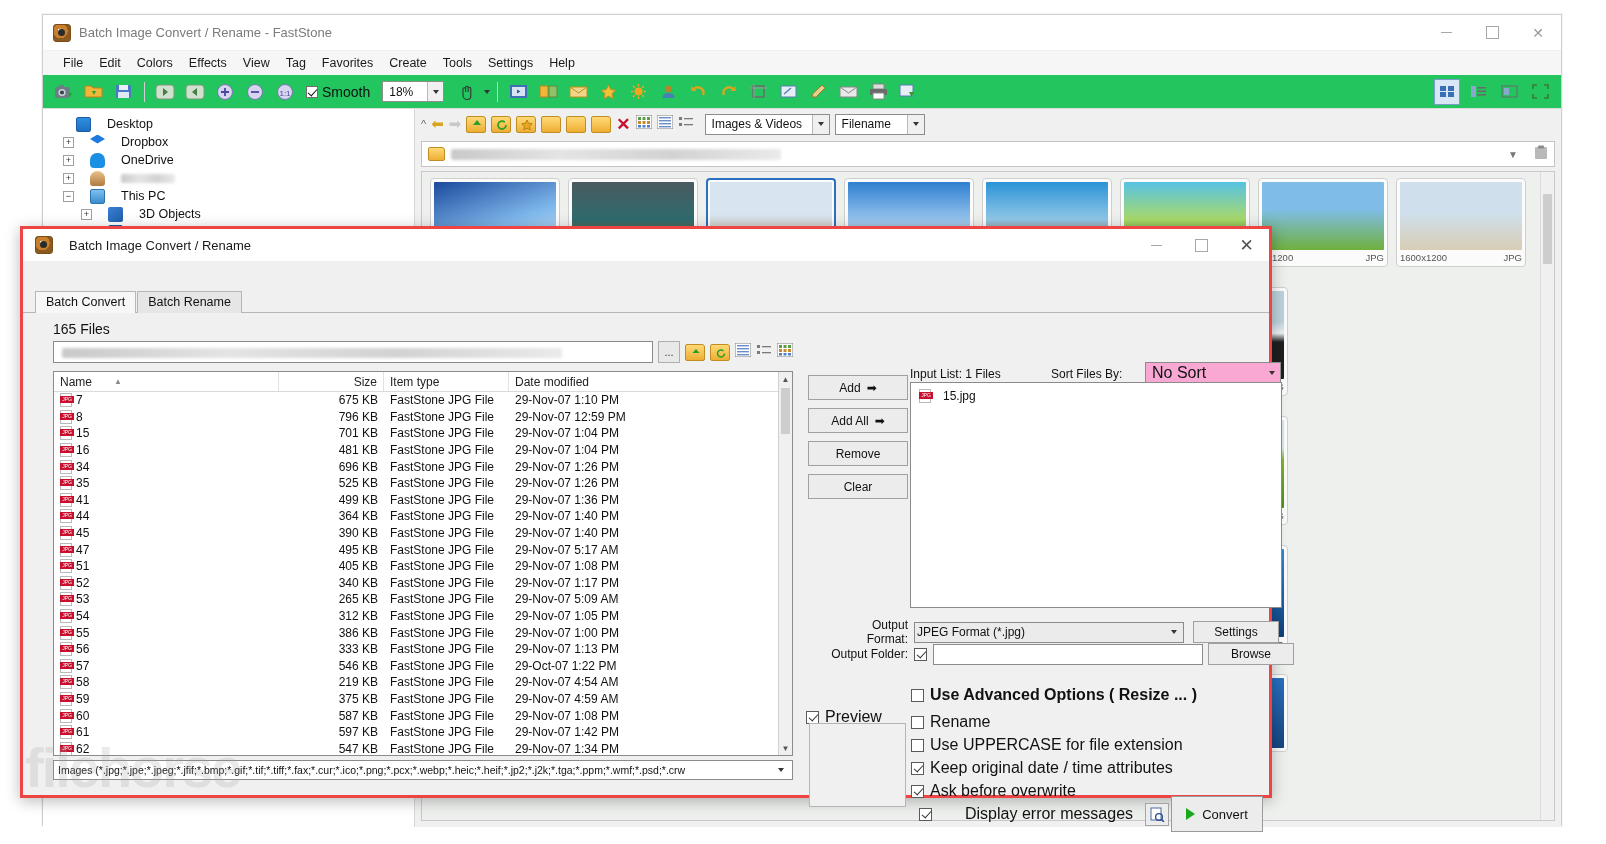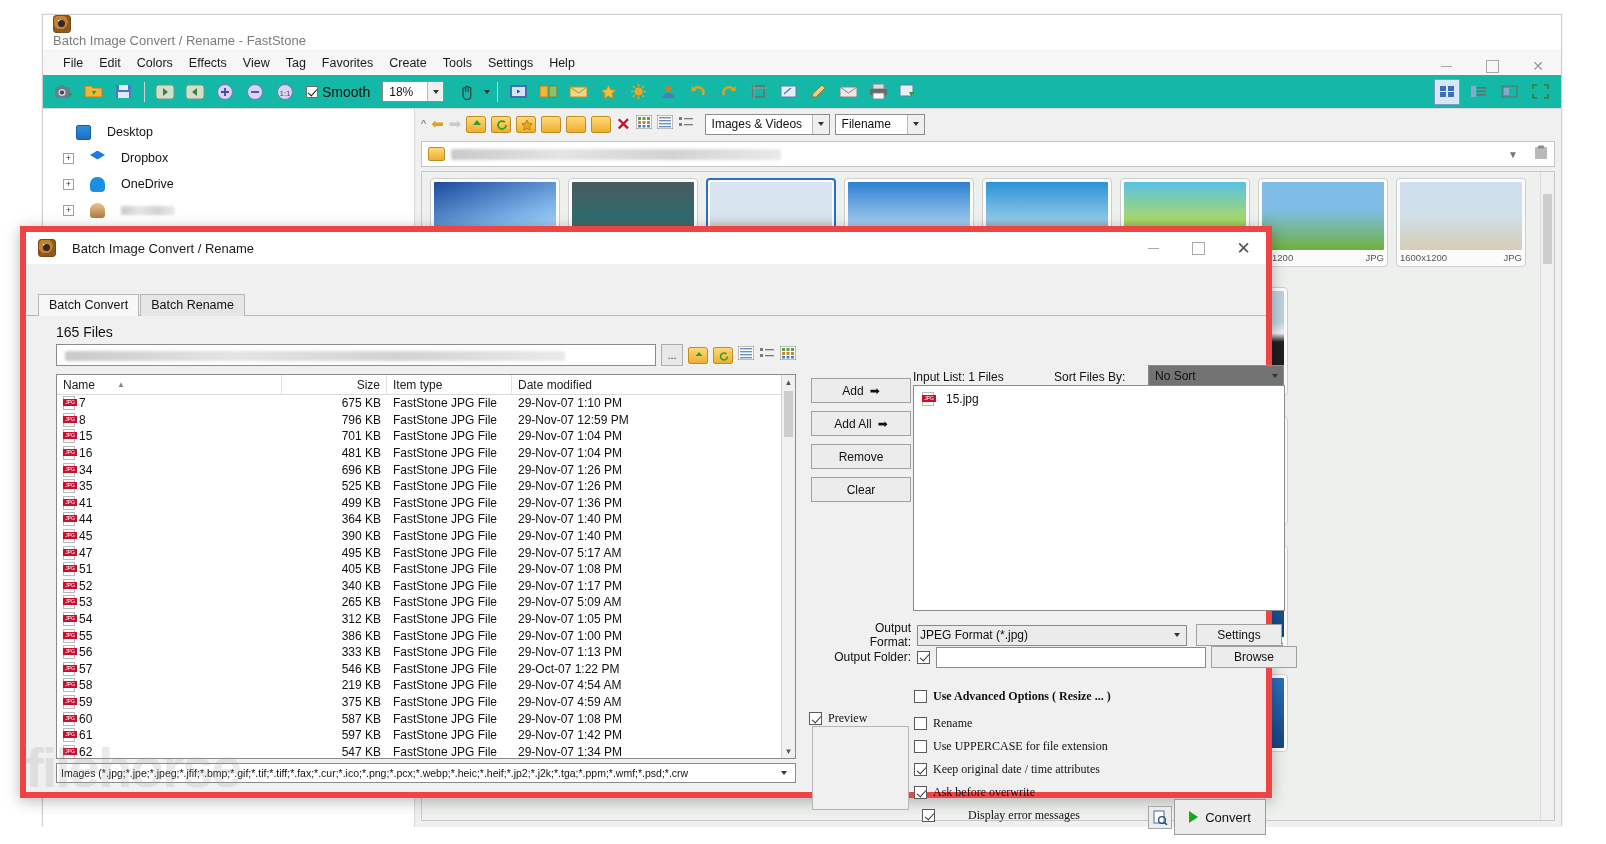--- a/index.html
+++ b/index.html
@@ -12,22 +12,22 @@
   }
   .root { position: relative; width: 1606px; height: 844px; background:#ffffff; }
 
   
   .fs-window {
     position: absolute; left: 42px; top: 14px; width: 1520px; height: 812px;
     background: #f0f0f0; border: 1px solid #cfcfcf;
     box-shadow: 0 0 0 1px rgba(0,0,0,0.04);
   }
   .fs-titlebar {
-    height: 36px; background: #ffffff; display: flex; 
-    padding-left: 10px; border-bottom: 1px solid #f0f0f0; flex-direction: column;
+    height: 36px; background: #ffffff; display: flex; align-items: center;
+    padding-left: 10px; border-bottom: 1px solid #f0f0f0;
   }
   .fs-app-icon {
     width: 18px; height: 18px; border-radius: 3px;
     background: radial-gradient(circle at 40% 38%, #fdf6dc 0 18%, #c9802c 19% 52%, #8b5a20 53% 100%);
     border: 1px solid #7a4d18; margin-right: 8px; position: relative; flex: none;
   }
   .fs-app-icon::after {
     content:""; position:absolute; left:4px; top:4px; width:7px; height:7px;
     border-radius:50%; background:#2b2b2b;
   }
@@ -38,21 +38,21 @@
     color: #9a9a9a; font-size: 14px;
   }
   .wc-min::before { content:""; display:block; width:11px; height:1px; background:#a8a8a8; }
   .wc-max::before { content:""; display:block; width:11px; height:11px; border:1px solid #a8a8a8; }
   .wc-close { font-size: 17px; color:#a0a0a0; font-family:"Liberation Sans",sans-serif; }
 
   .fs-menubar { height: 24px; display: flex; align-items: center; padding-left: 12px; background:#f6f6f6; }
   .fs-menubar .mi { font-size: 12.5px; color: #1a1a1a; padding: 2px 8px; }
 
   .fs-toolbar {
-    height: 34px; background: #14b8a6; display:flex; align-items:center; padding: 0 8px;
+    height: 34px; background: #22c55e; display:flex; align-items:center; padding: 0 8px;
     border-bottom: 1px solid #dcdcdc; gap: 4px;
   }
   .tbtn { width: 26px; height: 26px; display:flex; align-items:center; justify-content:center; position:relative; }
   .tsep { width:1px; height:20px; background:#d0d0d0; margin:0 3px; }
   .smooth-wrap { display:flex; align-items:center; gap:4px; font-size:14px; color:#111; margin-left:4px; }
   .cb { width:12px; height:12px; border:1px solid #707070; background:#fff; position:relative; flex:none; }
   .cb.on::after {
     content:""; position:absolute; left:3px; top:0px; width:4px; height:8px;
     border:solid #111; border-width:0 1.6px 1.6px 0; transform: rotate(42deg);
   }
@@ -63,21 +63,21 @@
   .zoom-combo .arrowbox {
     position:absolute; right:0; top:0; bottom:0; width:16px; background:#f0f0f0;
     border-left:1px solid #b9b9b9; display:flex; align-items:center; justify-content:center;
   }
   .caret-dn { width:0;height:0;border-left:3.5px solid transparent;border-right:3.5px solid transparent;border-top:4px solid #333; }
 
   
   .fs-body { display:flex; height: calc(812px - 36px - 24px - 34px); }
   .fs-left { width: 372px; background:#fff; border-right:1px solid #d8d8d8; position:relative; }
   .tree { padding: 6px 0 0 6px; font-size: 12.5px; color:#111; }
-  .tnode { display:flex; align-items:center; height:18px; gap:16px; position:relative;margin-top:8px; }
+  .tnode { display:flex; align-items:center; height:18px; gap:16px; position:relative; }
   .tnode .exp {
     width:11px;height:11px;border:1px solid #a0a0a0;background:#fff;flex:none;
     display:flex;align-items:center;justify-content:center;font-size:9px;line-height:9px;color:#333;
   }
   .tnode .spacer { width:11px; flex:none; }
   .ico { width:15px;height:15px;flex:none;display:inline-block;border-radius:2px; }
   .ico-desktop { background:linear-gradient(#2f8fe0,#1d6fc0); border:1px solid #1a5fa8; }
   .ico-dropbox { background:#1e7ae0; clip-path: polygon(50% 0,100% 30%,50% 60%,0 30%); border-radius:0; }
   .ico-onedrive { background:#1a8fe3; border-radius:7px 7px 4px 4px; }
   .ico-user { background:linear-gradient(#e8c28d,#b07a3e); border-radius:50% 50% 3px 3px; }
@@ -106,21 +106,21 @@
   .thumb .img { width:100%; height:68px; border-radius:1px; }
   .thumb .meta { display:flex; justify-content:space-between; font-size:9.5px; color:#555; padding-top:2px; }
   .thumb-label { text-align:center; font-size:11.5px; color:#111; padding:3px 0 5px 0; }
 
   .fs-scroll-v { position:absolute; right:0; top:0; bottom:0; width:14px; background:#f0f0f0; border-left:1px solid #dcdcdc; }
   .fs-scroll-thumb { position:absolute; left:2px; right:2px; top:22px; height:70px; background:#cdcdcd; border-radius:1px; }
 
   
   .dlg {
     position:absolute; left:20px; top:226px; width:1252px; height:572px;
-    background:#f0f0f0; border:6px solid #ef4444; box-shadow:0 3px 14px rgba(0,0,0,0.28);
+    background:#f0f0f0; border:3px solid #ef4444; box-shadow:0 3px 14px rgba(0,0,0,0.28);
   }
   .dlg-title { height:32px; background:#ffffff; display:flex; align-items:center; padding-left:12px; }
   .dlg-title .t { font-size:13px; color:#1a1a1a; margin-left:8px; }
   .dlg-wc { margin-left:auto; display:flex; }
   .dlg-wc > div { width:45px; height:32px; display:flex;align-items:center;justify-content:center;color:#555;}
 
   .tabs { display:flex; align-items:flex-end; height:24px; padding-left:12px; gap:1px;
           border-bottom:1px solid #b7b7b7; background:#f0f0f0;margin-top:28px; }
   .tab { font-size:12.5px; padding:3px 10px 4px 10px; border:1px solid #b7b7b7; border-bottom:none;
          background:#e6e6e6; color:#111; position:relative; top:1px; }
@@ -154,32 +154,32 @@
                border:1px solid #8b8b8b; background:#fff; display:flex; align-items:center; padding:0 4px; font-size:10.5px; color:#111; }
   .filterbar .arrowbox { margin-left:auto; width:15px; display:flex; align-items:center; justify-content:center; }
 
   .midcol { position:absolute; left:785px; top:62px; width:100px; }
   .mbtn { width:100px; height:25px; margin-bottom:8px; border:1px solid #a0a0a0; background:#ececec;
           font-size:12px; color:#111; display:flex; align-items:center; justify-content:center; gap:6px; }
 
   .rt-label { position:absolute; font-size:12px; color:#111; }
   .il-item { display:flex; align-items:center; gap:8px; padding:6px 0 0 8px; font-size:12px; color:#111; }
   .sortsel { position:absolute; left:1122px; top:312px; width:136px; height:21px; border:1px solid #8b8b8b;
-             background:#737373; font-size:12px; color:#111; display:flex; align-items:center; padding-left:6px; position:absolute; }
+             background:#f9a8d4; font-size:16px; color:#111; display:flex; align-items:center; padding-left:6px; position:absolute; }
   .sortsel .arrowbox { position:absolute; right:0; top:0; bottom:0; width:17px; display:flex; align-items:center; justify-content:center; }
 
   .outrow { position:absolute; display:flex; align-items:center; }
   .fmt-sel { width:270px; height:21px; border:1px solid #8b8b8b; background:#ebebeb; font-size:12px;
              color:#111; display:flex; align-items:center; padding-left:2px; position:relative; }
   .fmt-sel .arrowbox { position:absolute; right:0; top:0; bottom:0; width:18px; display:flex;align-items:center;justify-content:center; }
   .side-btn { width:86px; height:22px; border:1px solid #a0a0a0; background:#ececec; font-size:12px;
               color:#111; display:flex; align-items:center; justify-content:center; }
   .out-input { width:270px; height:21px; border:1px solid #8b8b8b; background:#fff; }
 
-  .optrow { position:absolute; display:flex; align-items:center; gap:6px; font-size:12px; color:#111;font-family:Liberation Serif, serif; }
+  .optrow { position:absolute; display:flex; align-items:center; gap:6px; font-size:16px; color:#111; }
   .cbw { width:13px;height:13px;border:1px solid #5a5a5a;background:#fff;position:relative;flex:none; }
   .cbw.on::after { content:""; position:absolute; left:3.5px; top:0.5px; width:4px; height:8px;
                    border:solid #333; border-width:0 1.7px 1.7px 0; transform:rotate(42deg); }
 
   .previewbox { position:absolute; left:786px; top:676px; width:97px; height:84px; border:1px solid #b5b5b5; background:#f0f0f0; }
   .convert-btn { position:absolute; left:1168px; top:749px; width:92px; height:36px; border:1px solid #9a9a9a;
                  background:#ececec; display:flex; align-items:center; justify-content:center; gap:7px; font-size:13px; color:#111; }
   .play-tri { width:0;height:0;border-left:9px solid #1aa81a;border-top:6px solid transparent;border-bottom:6px solid transparent; }
   .magbtn { position:absolute; left:1142px; top:756px; width:24px; height:23px; border:1px solid #a5a5a5; background:#ececec;
             display:flex; align-items:center; justify-content:center; }

